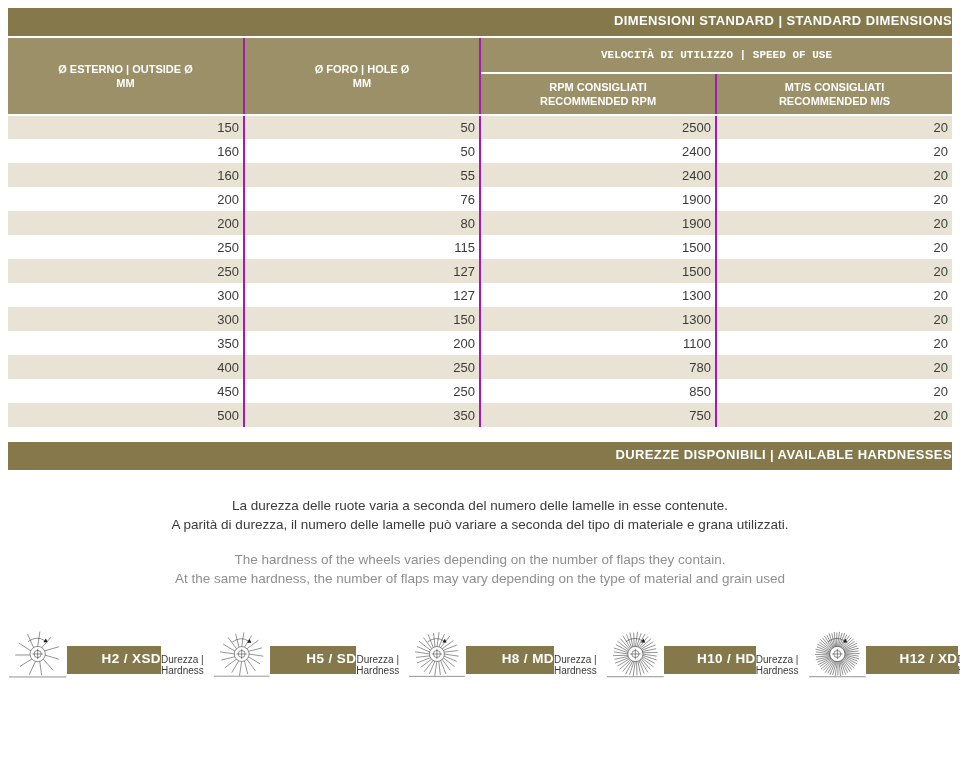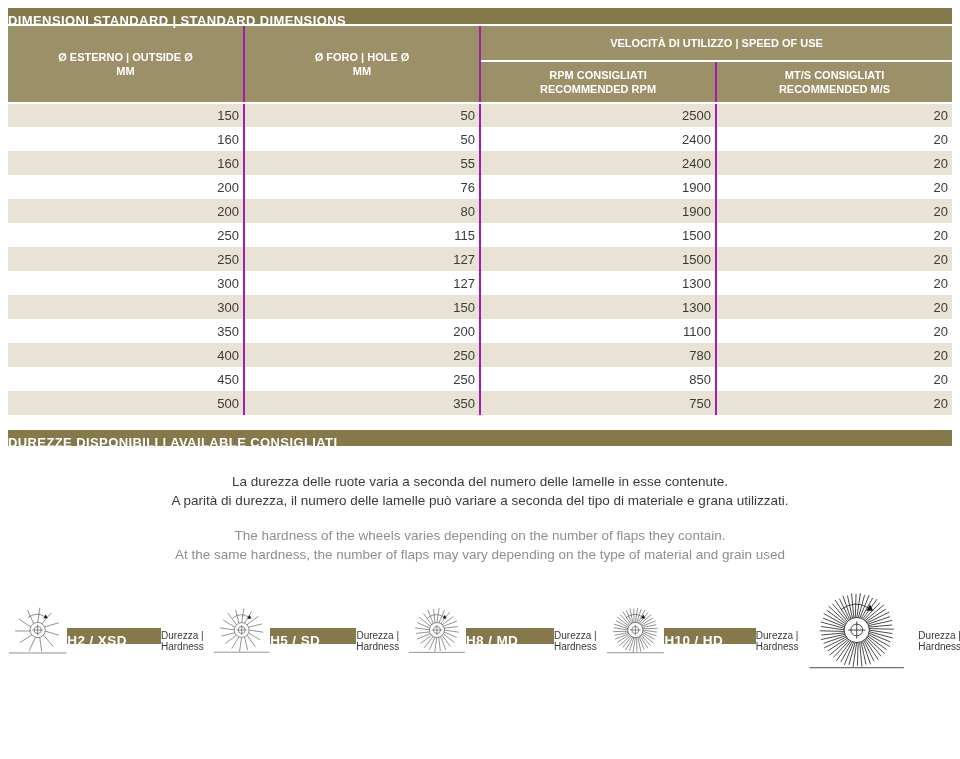--- a/index.html
+++ b/index.html
@@ -7,23 +7,23 @@
   body {
     width: 960px; height: 759px; overflow: hidden;
     font-family: "Liberation Sans", sans-serif;
   }
   .page { padding: 8px; }
 
   .bar {
     background: var(--bar-dark, #85794c);
     color: #fff;
     font-weight: bold;
-    text-align: left;
+    text-align: right;
     font-size: 13px;
-    height: 16px;
+    height: 28px;
     line-height: 26px;
     letter-spacing: 0.4px;
   }
   .title-bar { margin-bottom: 2px; }
   .section-bar { margin-top: 15px; }
 
   table.dims {
     width: 100%;
     border-collapse: collapse;
     table-layout: fixed;
@@ -34,21 +34,21 @@
     background: var(--header-mid, #9c9069);
     color: #fff;
     font-weight: bold;
     font-size: 11px;
     line-height: 14px;
     text-align: center;
     vertical-align: middle;
     padding: 4px;
     border-bottom: 2px solid #fff;
   }
-  .dims th.group { height: 35px; padding: 10px; }
+  .dims th.group { height: 35px; padding: 10px; font-family: Liberation Mono, monospace; }
   .dims th.sub   { height: 42px; }
   .dims td {
     text-align: right;
     font-size: 13px;
     color: var(--text-dark, #3a3a39);
     height: 24px;
     padding: 1px 4px;
     background: #fff;
   }
   .dims tr.alt td { background: var(--row-alt, #e8e3d5); }
@@ -180,21 +180,21 @@
         </tr>
         <tr class="alt">
           <td>500</td>
           <td>350</td>
           <td>750</td>
           <td>20</td>
         </tr>
       </tbody>
   </table>
 
-  <div class="bar section-bar">DUREZZE DISPONIBILI | AVAILABLE CONSIGLIATI</div>
+  <div class="bar section-bar">DUREZZE DISPONIBILI | AVAILABLE HARDNESSES</div>
 
   <p class="para it">
     <span>La durezza delle ruote varia a seconda del numero delle lamelle in esse contenute.</span><br>
     <span>A parità di durezza, il numero delle lamelle può variare a seconda del tipo di materiale e grana utilizzati.</span>
   </p>
   <p class="para en">
     <span>The hardness of the wheels varies depending on the number of flaps they contain.</span><br>
     <span>At the same hardness, the number of flaps may vary depending on the type of material and grain used</span>
   </p>
 
@@ -393,17 +393,18 @@
           <line x1="58.4" y1="39.4" x2="55.4" y2="7.5"></line>
           <line x1="60.2" y1="39.1" x2="61.1" y2="8.5"></line>
           <circle cx="62" cy="54" r="16" fill="#fff"></circle>
           <circle cx="62" cy="54" r="7.5" fill="none"></circle>
           <line x1="51" y1="54" x2="73" y2="54"></line>
           <line x1="62" y1="43" x2="62" y2="65"></line>
           <path d="M 42 28 Q 60 15 77 26" fill="none"></path>
           <polygon points="83,29.5 79,21.5 74,29.5" fill="#1a1a1a" stroke="none"></polygon>
           <line x1="2" y1="102" x2="122" y2="102"></line>
         </svg>
+        <div class="bar label-bar">H12 / XD</div>
         <div class="caption">Durezza | Hardness</div>
       </div>
     </div>
 
 </div>
 
 </body></html>

